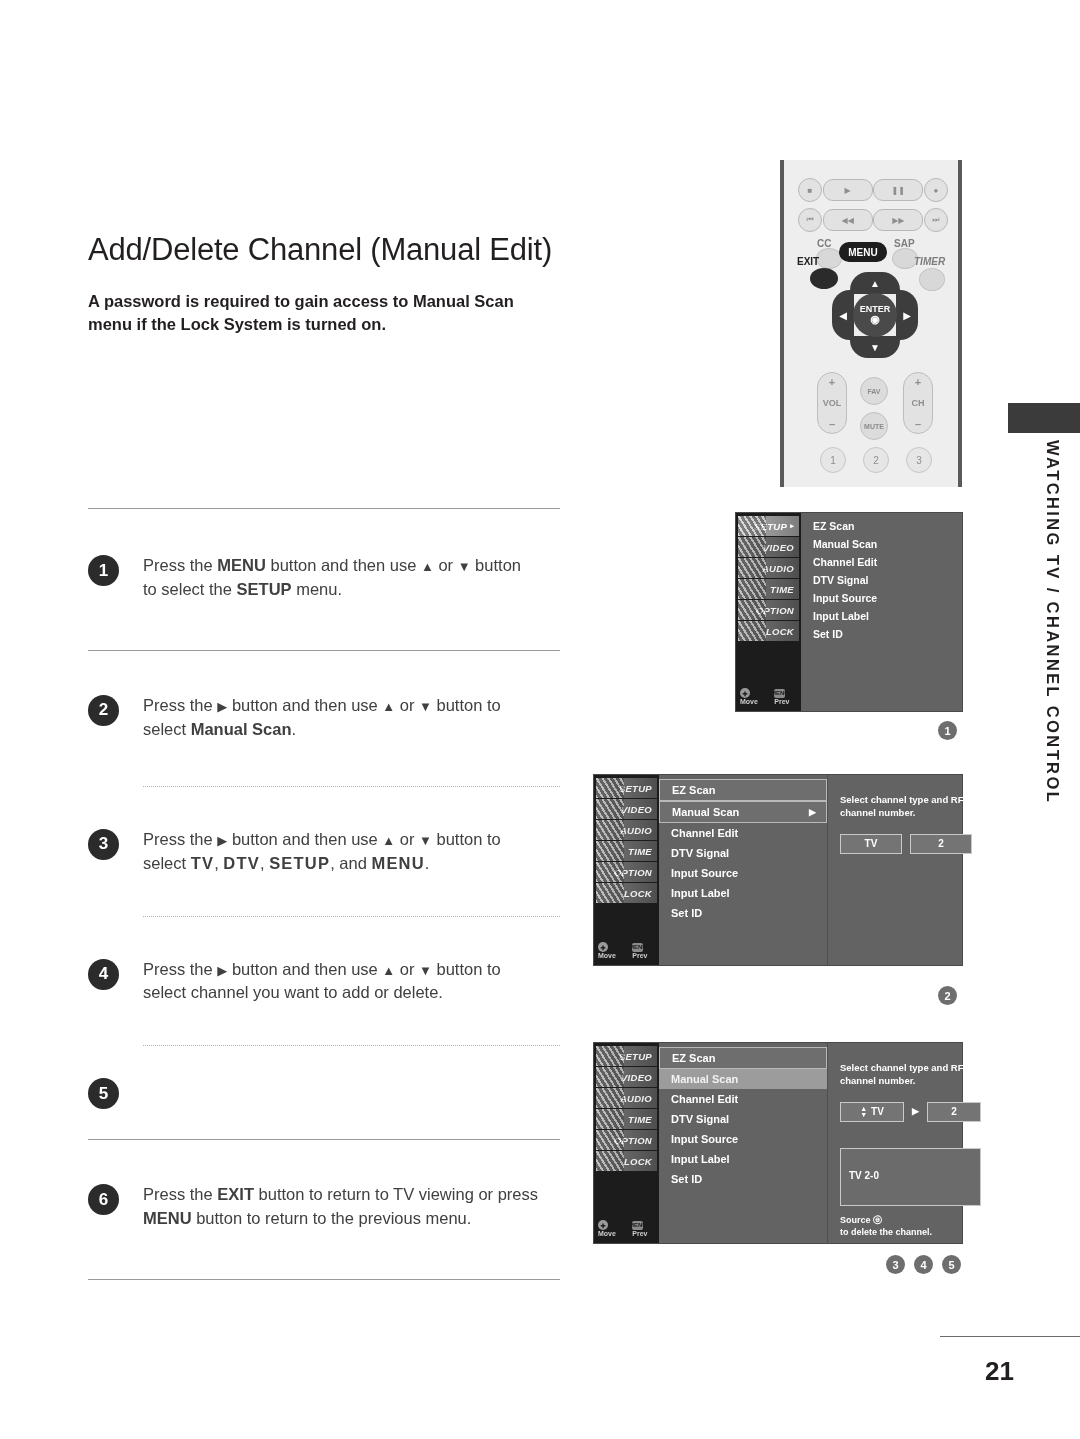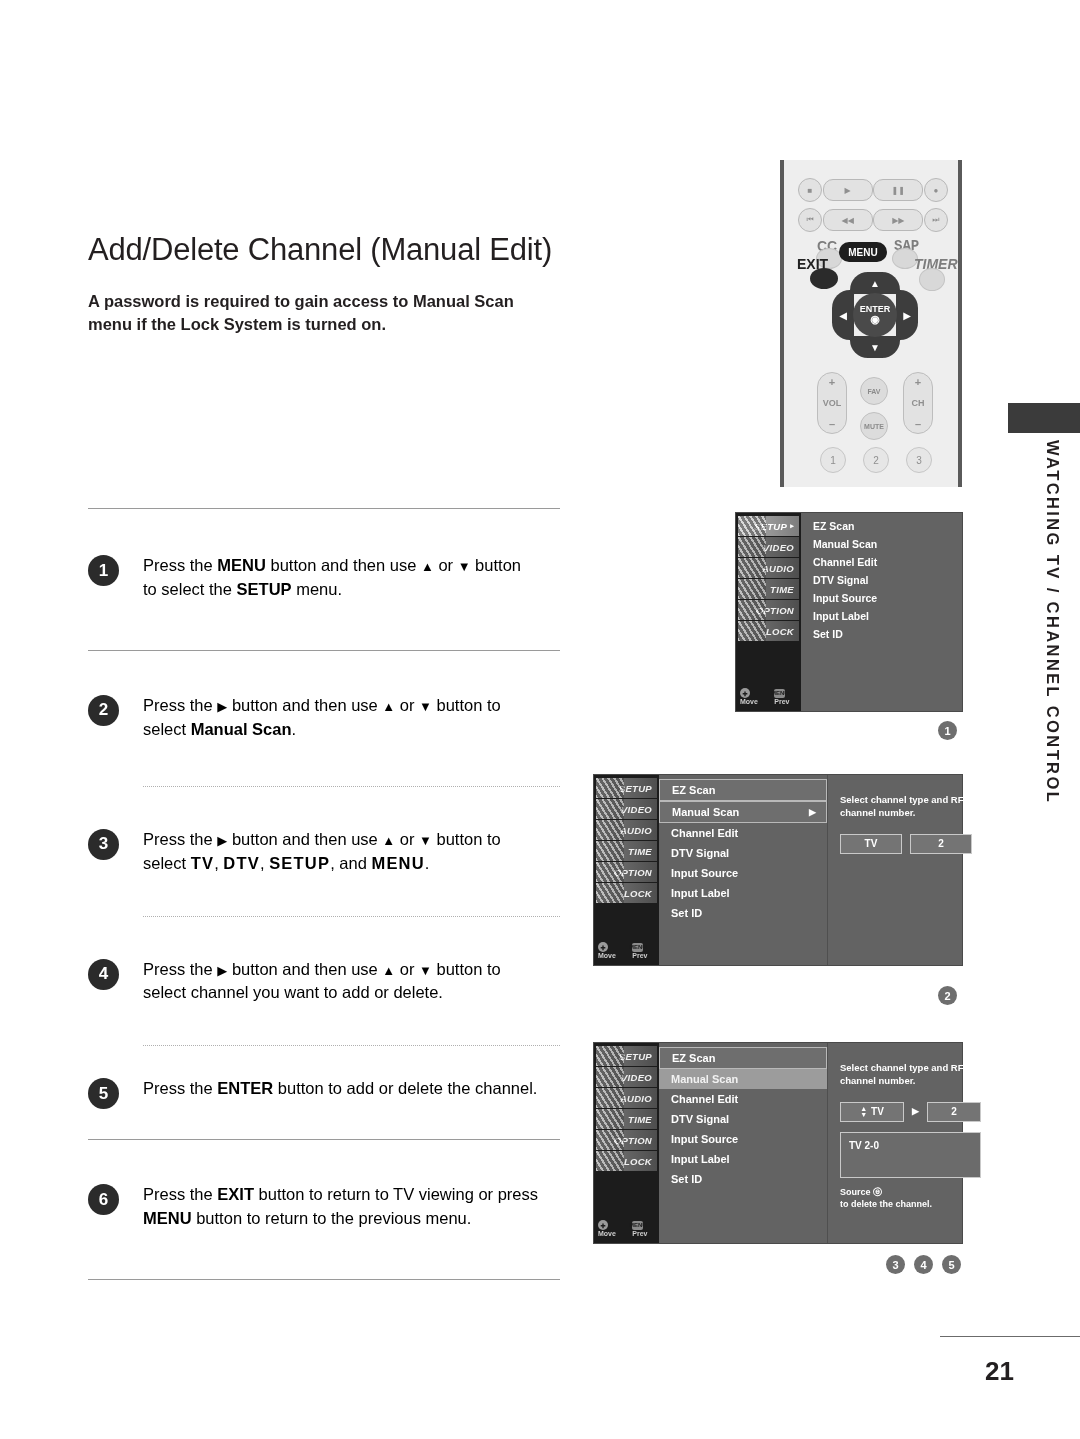--- a/index.html
+++ b/index.html
@@ -71,21 +71,21 @@
     align-items: center;
     justify-content: center;
     flex: 0 0 auto;
     margin-top: 2px;
   }
   .step-badge.dark { background: #2b2b2b; }
   .step-text {
     margin-left: 24px;
     font-size: 16.5px;
     line-height: 1.45;
-    color: #000000;
+    color: #404040;
     padding-top: 1px;
   }
   .step-text b { font-weight: 700; }
   .step-text .wide { font-weight: 700; letter-spacing: 1.2px; }
   .arrow { font-size: 13px; }
 
   .sp-1 { height: 44px; }
   .sp-2 { height: 48px; }
   .sp-3 { height: 30px; }
   .sp-4 { height: 30px; }
@@ -165,21 +165,21 @@
   .rc-btn-pill {
     width: 48px; height: 20px;
     border-radius: 10px;
     background: #e2e2e2;
     border: 1.5px solid #b8b8b8;
     display: flex; align-items: center; justify-content: center;
     font-size: 8px; color: #909090;
   }
   .rc-label {
     position: absolute;
-    font-size: 14px;
+    font-size: 10px;
     color: #7d7d7d;
     font-weight: 700;
   }
   .rc-label.black { color: #222; }
   #rc-menu {
     position: absolute;
     left: 55px; top: 82px;
     width: 48px; height: 20px;
     border-radius: 10px;
     background: #1e1e1e;
@@ -381,27 +381,27 @@
     font-weight: 700;
     color: #ffffff;
     padding: 2px 0;
     text-align: center;
     display: flex; align-items: center; justify-content: center;
     gap: 4px;
   }
   .osd-field .spin { font-size: 7px; line-height: 0.8; }
   .osd-arrow-between { font-size: 9px; }
   .osd-resultbox {
-    margin-top: 10px;
+    margin-top: 26px;
     border: 1px solid #c9c9c9;
     background: #6b6b6b;
-    height: 46px;
+    height: 58px;
     font-size: 10px;
     font-weight: 700;
-    padding: 6px 8px;
+    padding: 20px 8px;
     box-sizing: border-box;
   }
   .osd-hint {
     margin-top: 8px;
     font-size: 9px;
     font-weight: 700;
     line-height: 1.4;
   }
 
   
@@ -481,23 +481,20 @@
       Press the <span class="arrow">▶</span> button and then use <span class="arrow">▲</span> or <span class="arrow">▼</span> button to<br>select channel you want to add or delete.
     </div>
   </div>
 
   <div class="sp-10"></div>
   <div class="rule-dotted"></div>
   <div class="sp-3"></div>
 
   <div class="step">
     <div class="step-badge dark">5</div>
-    <div class="step-text">
-      Press the <b>ENTER</b> button to add or delete the channel.
-    </div>
   </div>
 
   <div class="sp-4"></div>
   <div class="rule-solid"></div>
   <div class="sp-5"></div>
 
   <div class="step">
     <div class="step-badge dark">6</div>
     <div class="step-text">
       Press the <b>EXIT</b> button to return to TV viewing or press<br><b>MENU</b> button to return to the previous menu.
@@ -526,21 +523,21 @@
   <div class="rc-row" style="left:14px; top:48px; width:150px;">
     <div class="rc-btn-circle">⏮</div>
     <div class="rc-btn-pill">◀◀</div>
     <div class="rc-btn-pill">▶▶</div>
     <div class="rc-btn-circle">⏭</div>
   </div>
 
   <div class="rc-label" style="left:33px; top:78px;">CC</div>
   <div class="rc-soft" style="left:32px; top:88px; width:24px; height:19px;"></div>
 
-  <div class="rc-label" style="left:110px; top:78px;font-family:Liberation Mono, monospace;">SAP</div>
+  <div class="rc-label" style="left:110px; top:78px;">SAP</div>
   <div class="rc-soft" style="left:108px; top:88px; width:24px; height:19px;"></div>
 
   <div class="rc-label" style="left:130px; top:96px;font-style:italic;">TIMER</div>
   <div class="rc-soft" style="left:135px; top:108px; width:24px; height:21px;"></div>
 
   <div class="rc-label black" style="left:13px; top:96px;">EXIT</div>
   <div id="rc-exit-btn"></div>
 
   <div id="rc-menu">MENU</div>
 

